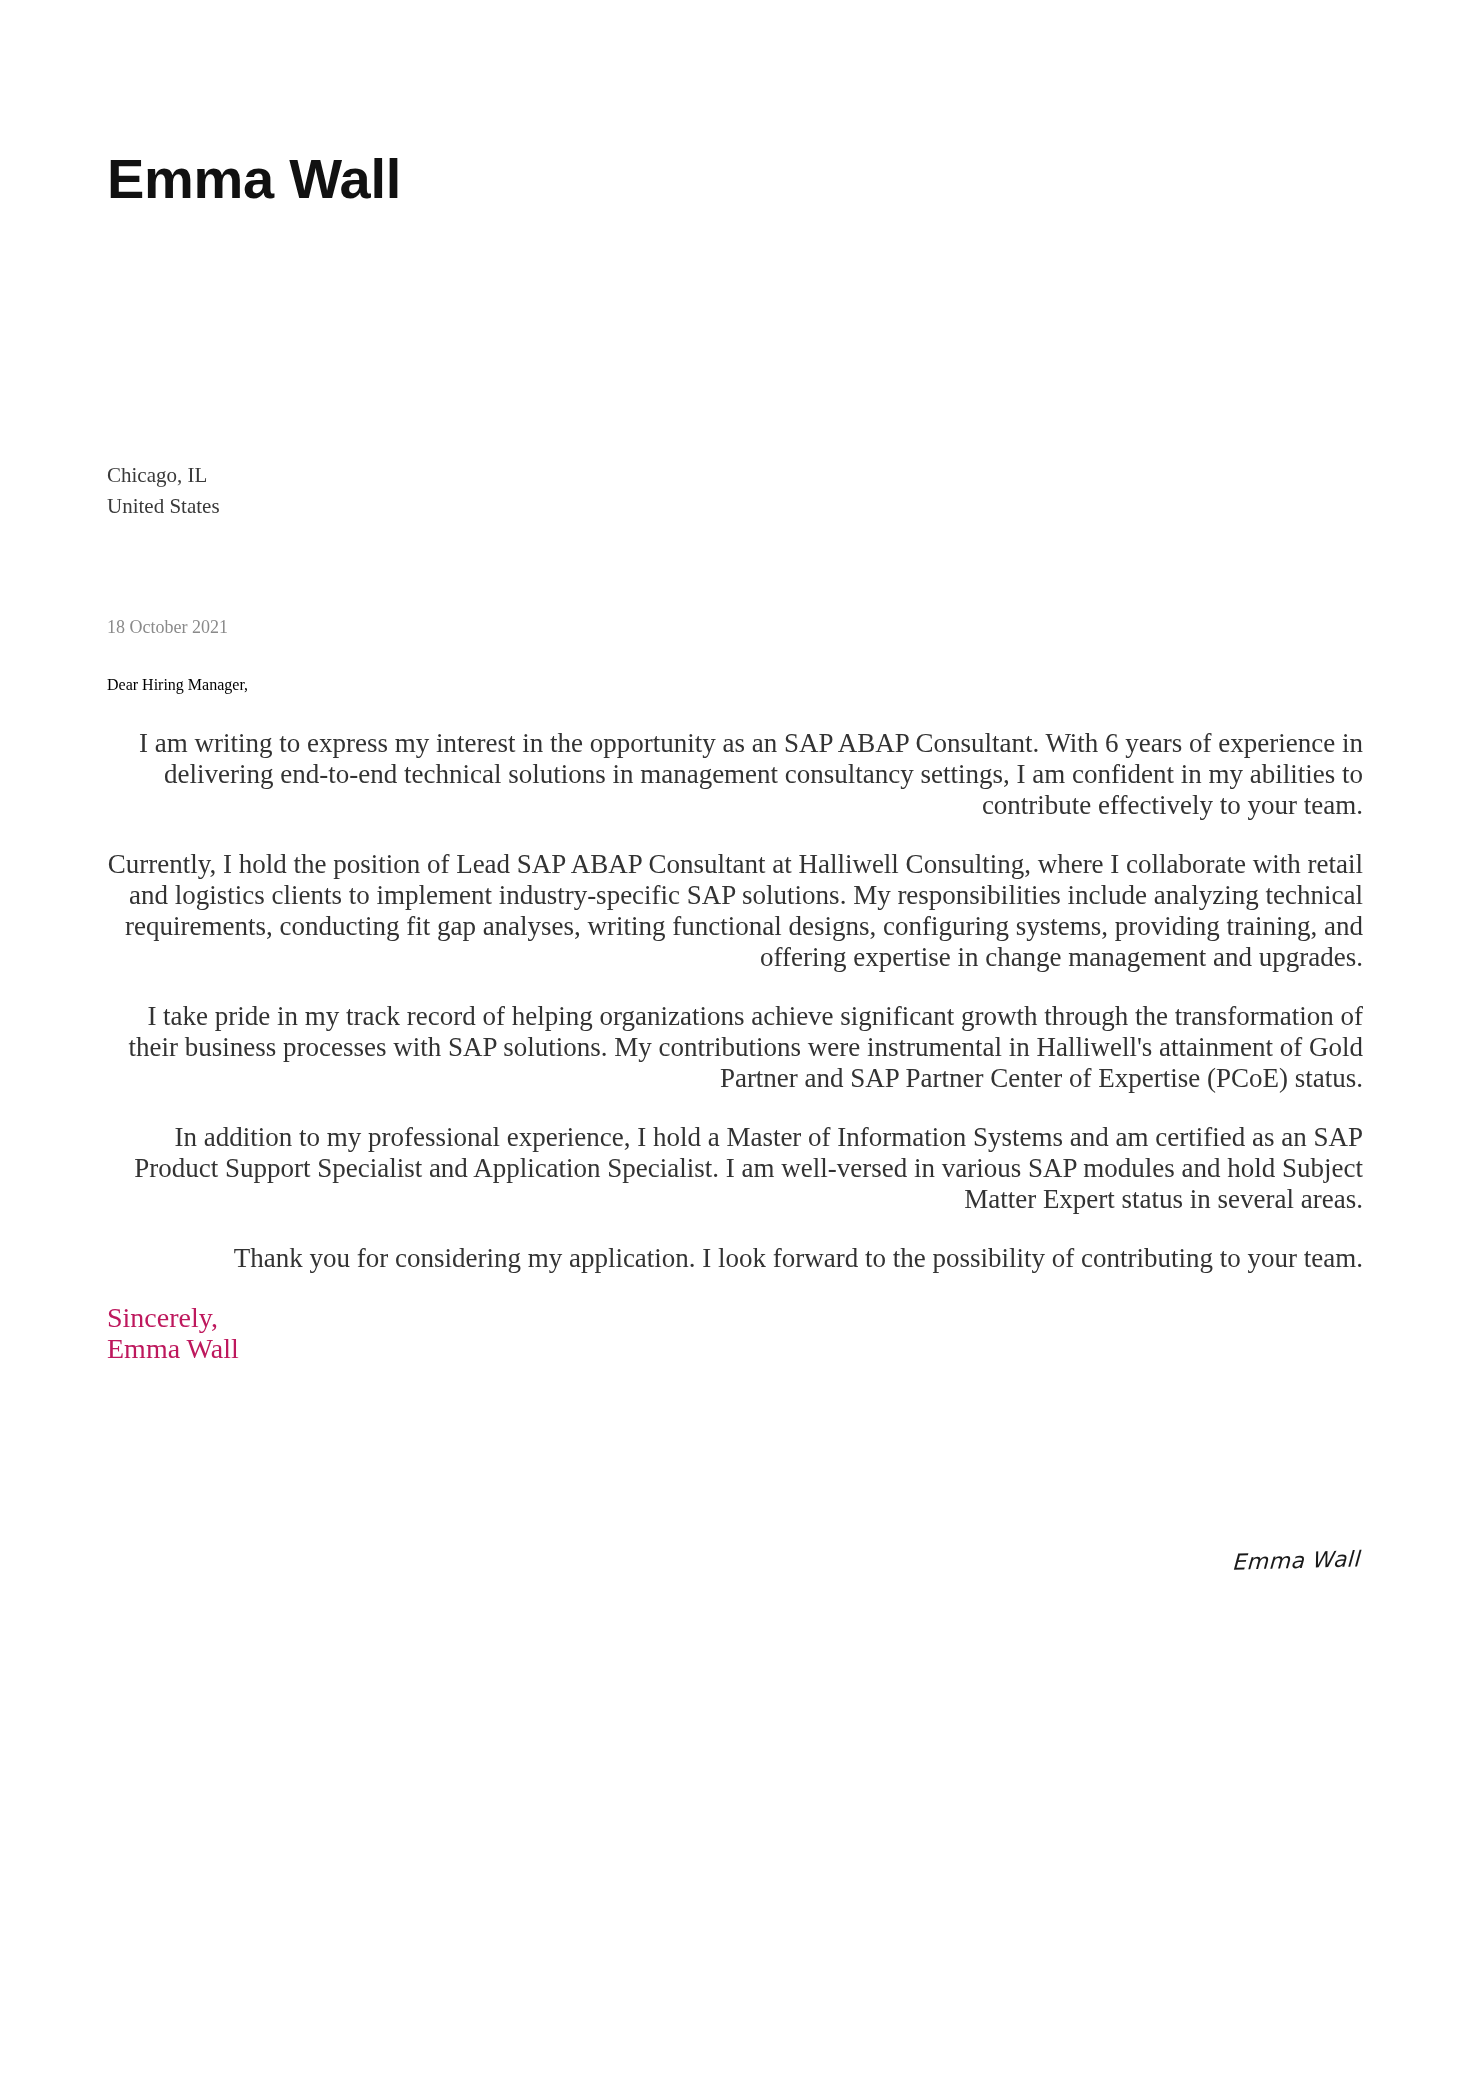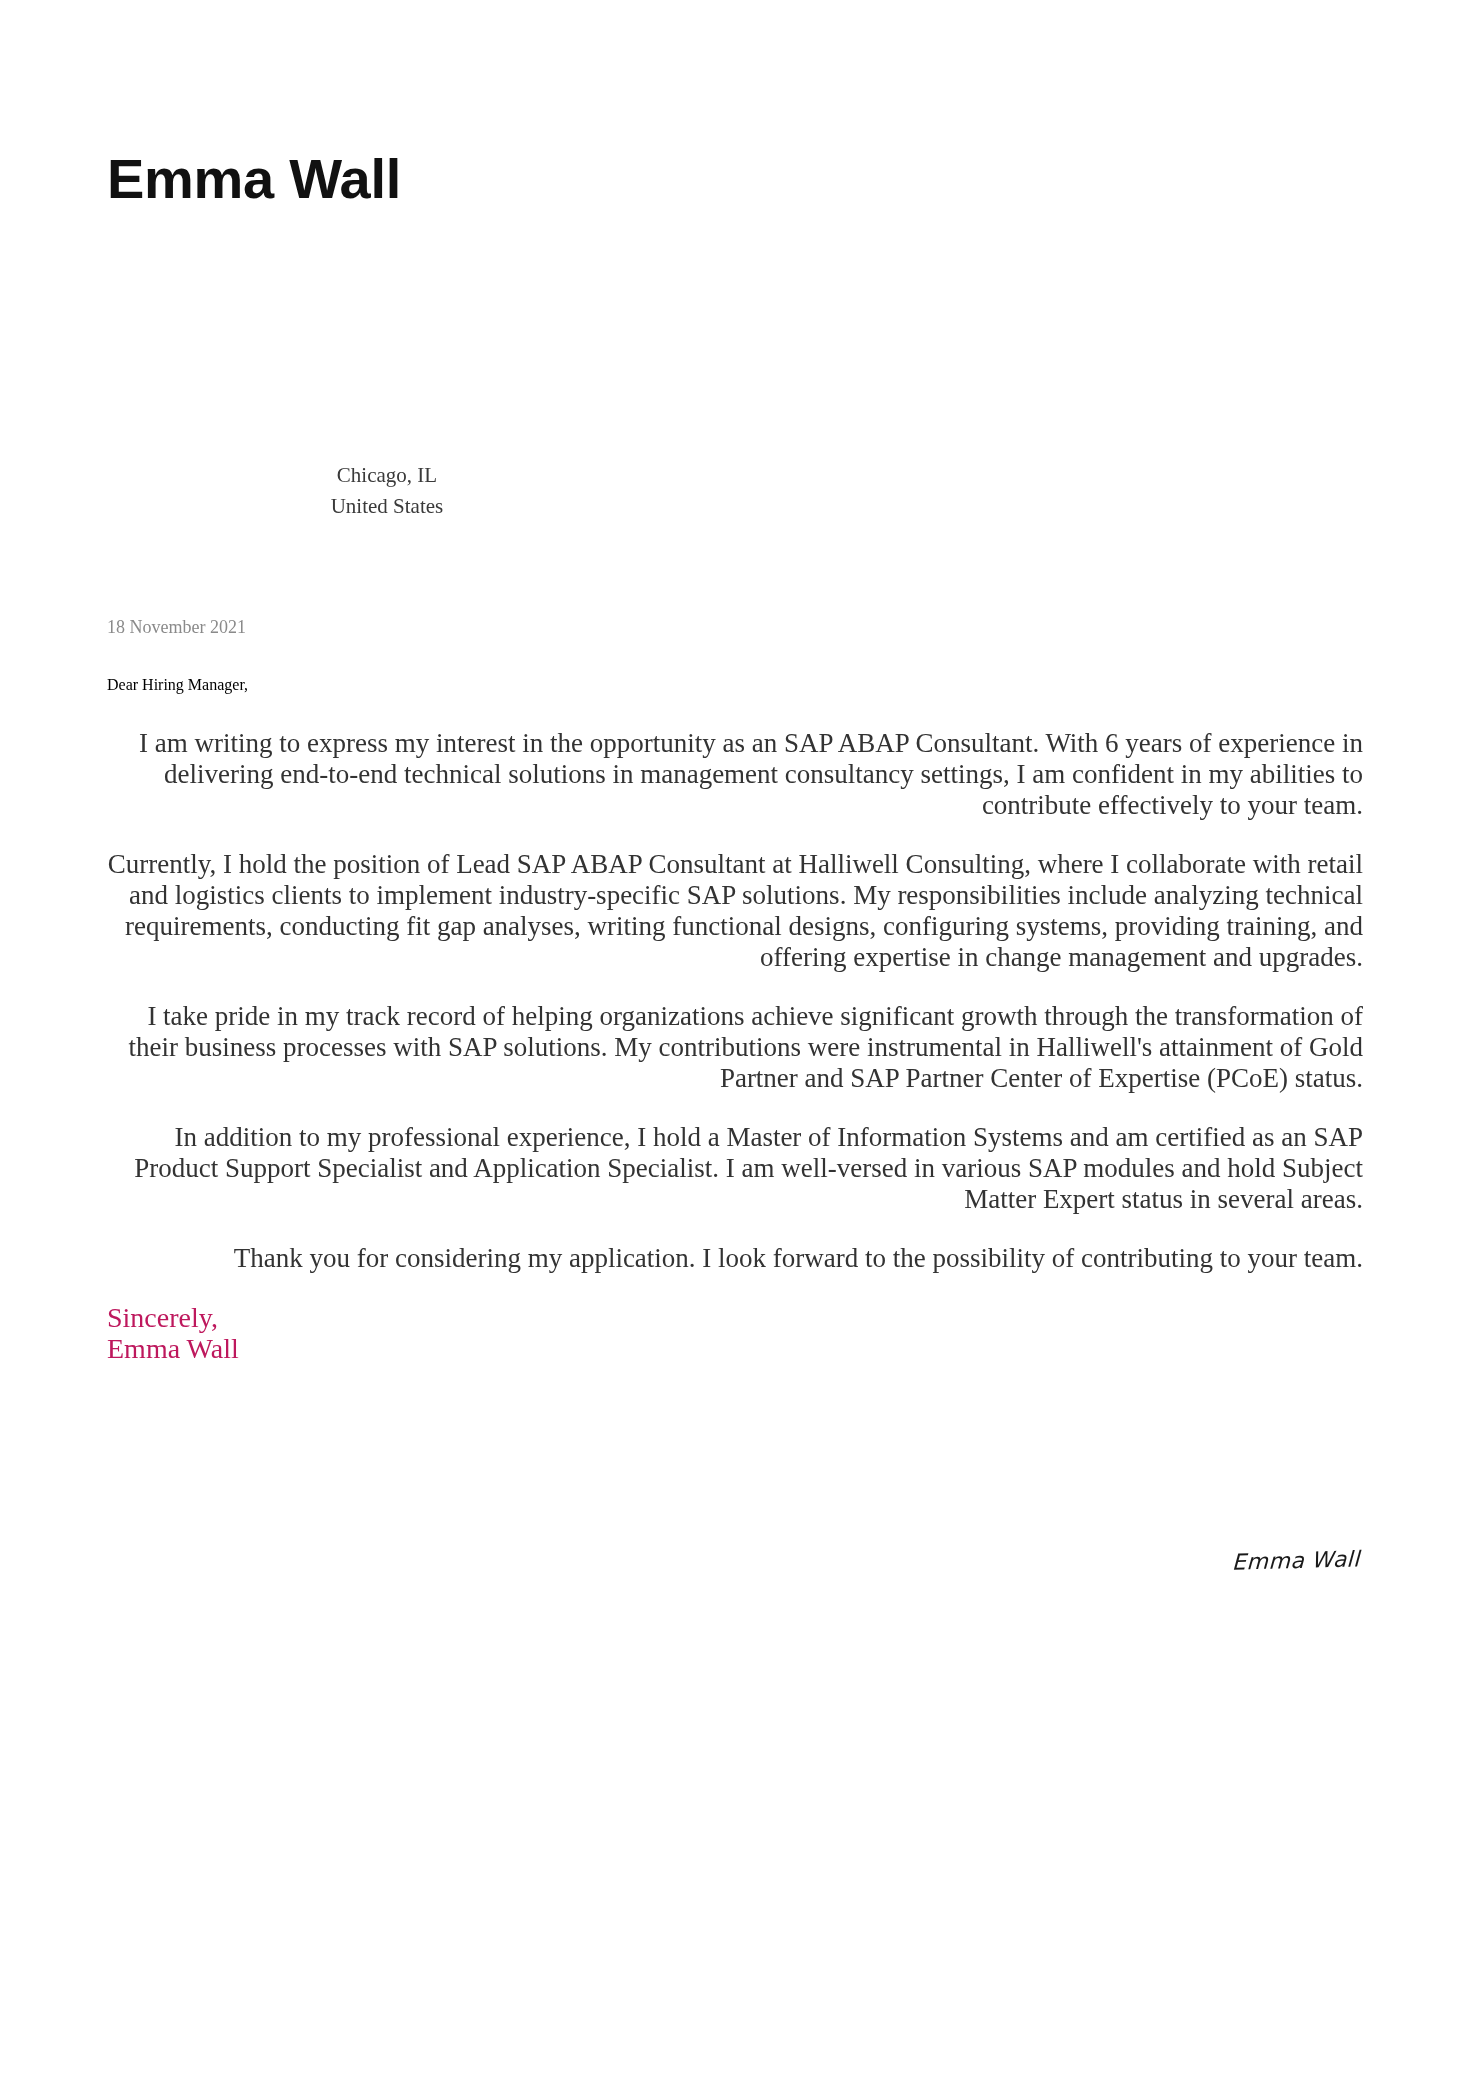--- a/index.html
+++ b/index.html
@@ -33,21 +33,20 @@
   }
 
   
   .contact-block {
     position: absolute;
     left: 107px;
     top: 440px;
     width: 1254px;
     display: flex;
     flex-direction: row;
-    text-align: center;
   }
   .contact-col {
     font-family: "Liberation Serif", serif;
     font-size: 21px;
     line-height: 31px;
     color: #3a3a3a;
   }
   .contact-col-left { width: 560px; }
   .contact-col-right { width: 600px; }
   .contact-line { display: block; white-space: nowrap; }
@@ -117,21 +116,21 @@
 
   <div class="contact-block">
     <div class="contact-col contact-col-left">
       <span class="contact-line">Chicago, IL</span>
       <span class="contact-line">United States</span>
     </div>
   </div>
 
   <div class="letter">
 
-    <p class="date-line">18 November 2021</p>
+    <p class="date-line">18 October 2021</p>
 
 
     <p class="salutation">Dear Hiring Manager,</p>
 
     <p class="body-par">I am writing to express my interest in the opportunity as an SAP ABAP Consultant. With 6 years of experience in delivering end-to-end technical solutions in management consultancy settings, I am confident in my abilities to contribute effectively to your team.</p>
 
     <p class="body-par">Currently, I hold the position of Lead SAP ABAP Consultant at Halliwell Consulting, where I collaborate with retail and logistics clients to implement industry-specific SAP solutions. My responsibilities include analyzing technical requirements, conducting fit gap analyses, writing functional designs, configuring systems, providing training, and offering expertise in change management and upgrades.</p>
 
     <p class="body-par">I take pride in my track record of helping organizations achieve significant growth through the transformation of their business processes with SAP solutions. My contributions were instrumental in Halliwell's attainment of Gold Partner and SAP Partner Center of Expertise (PCoE) status.</p>
 

